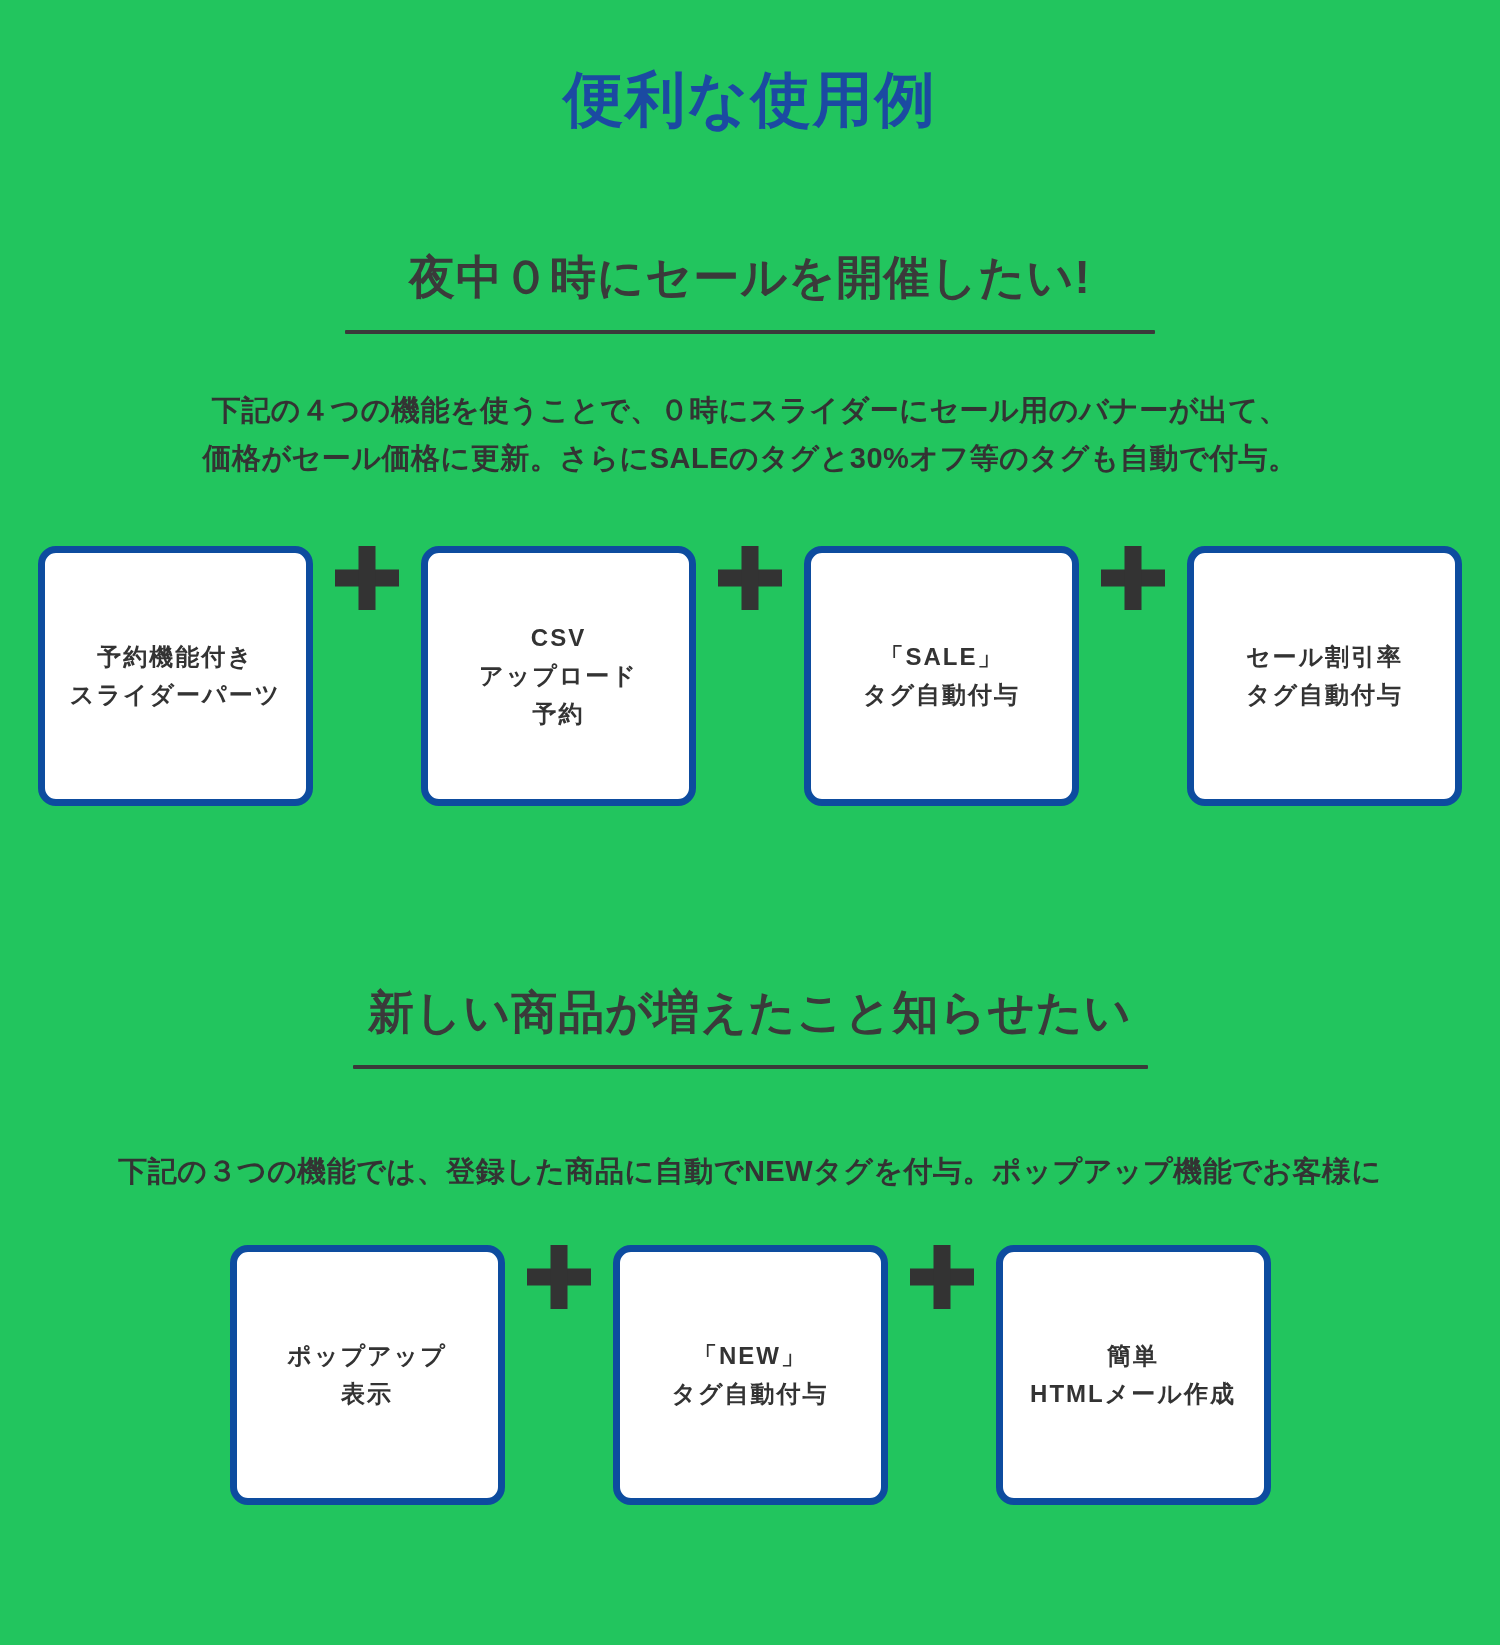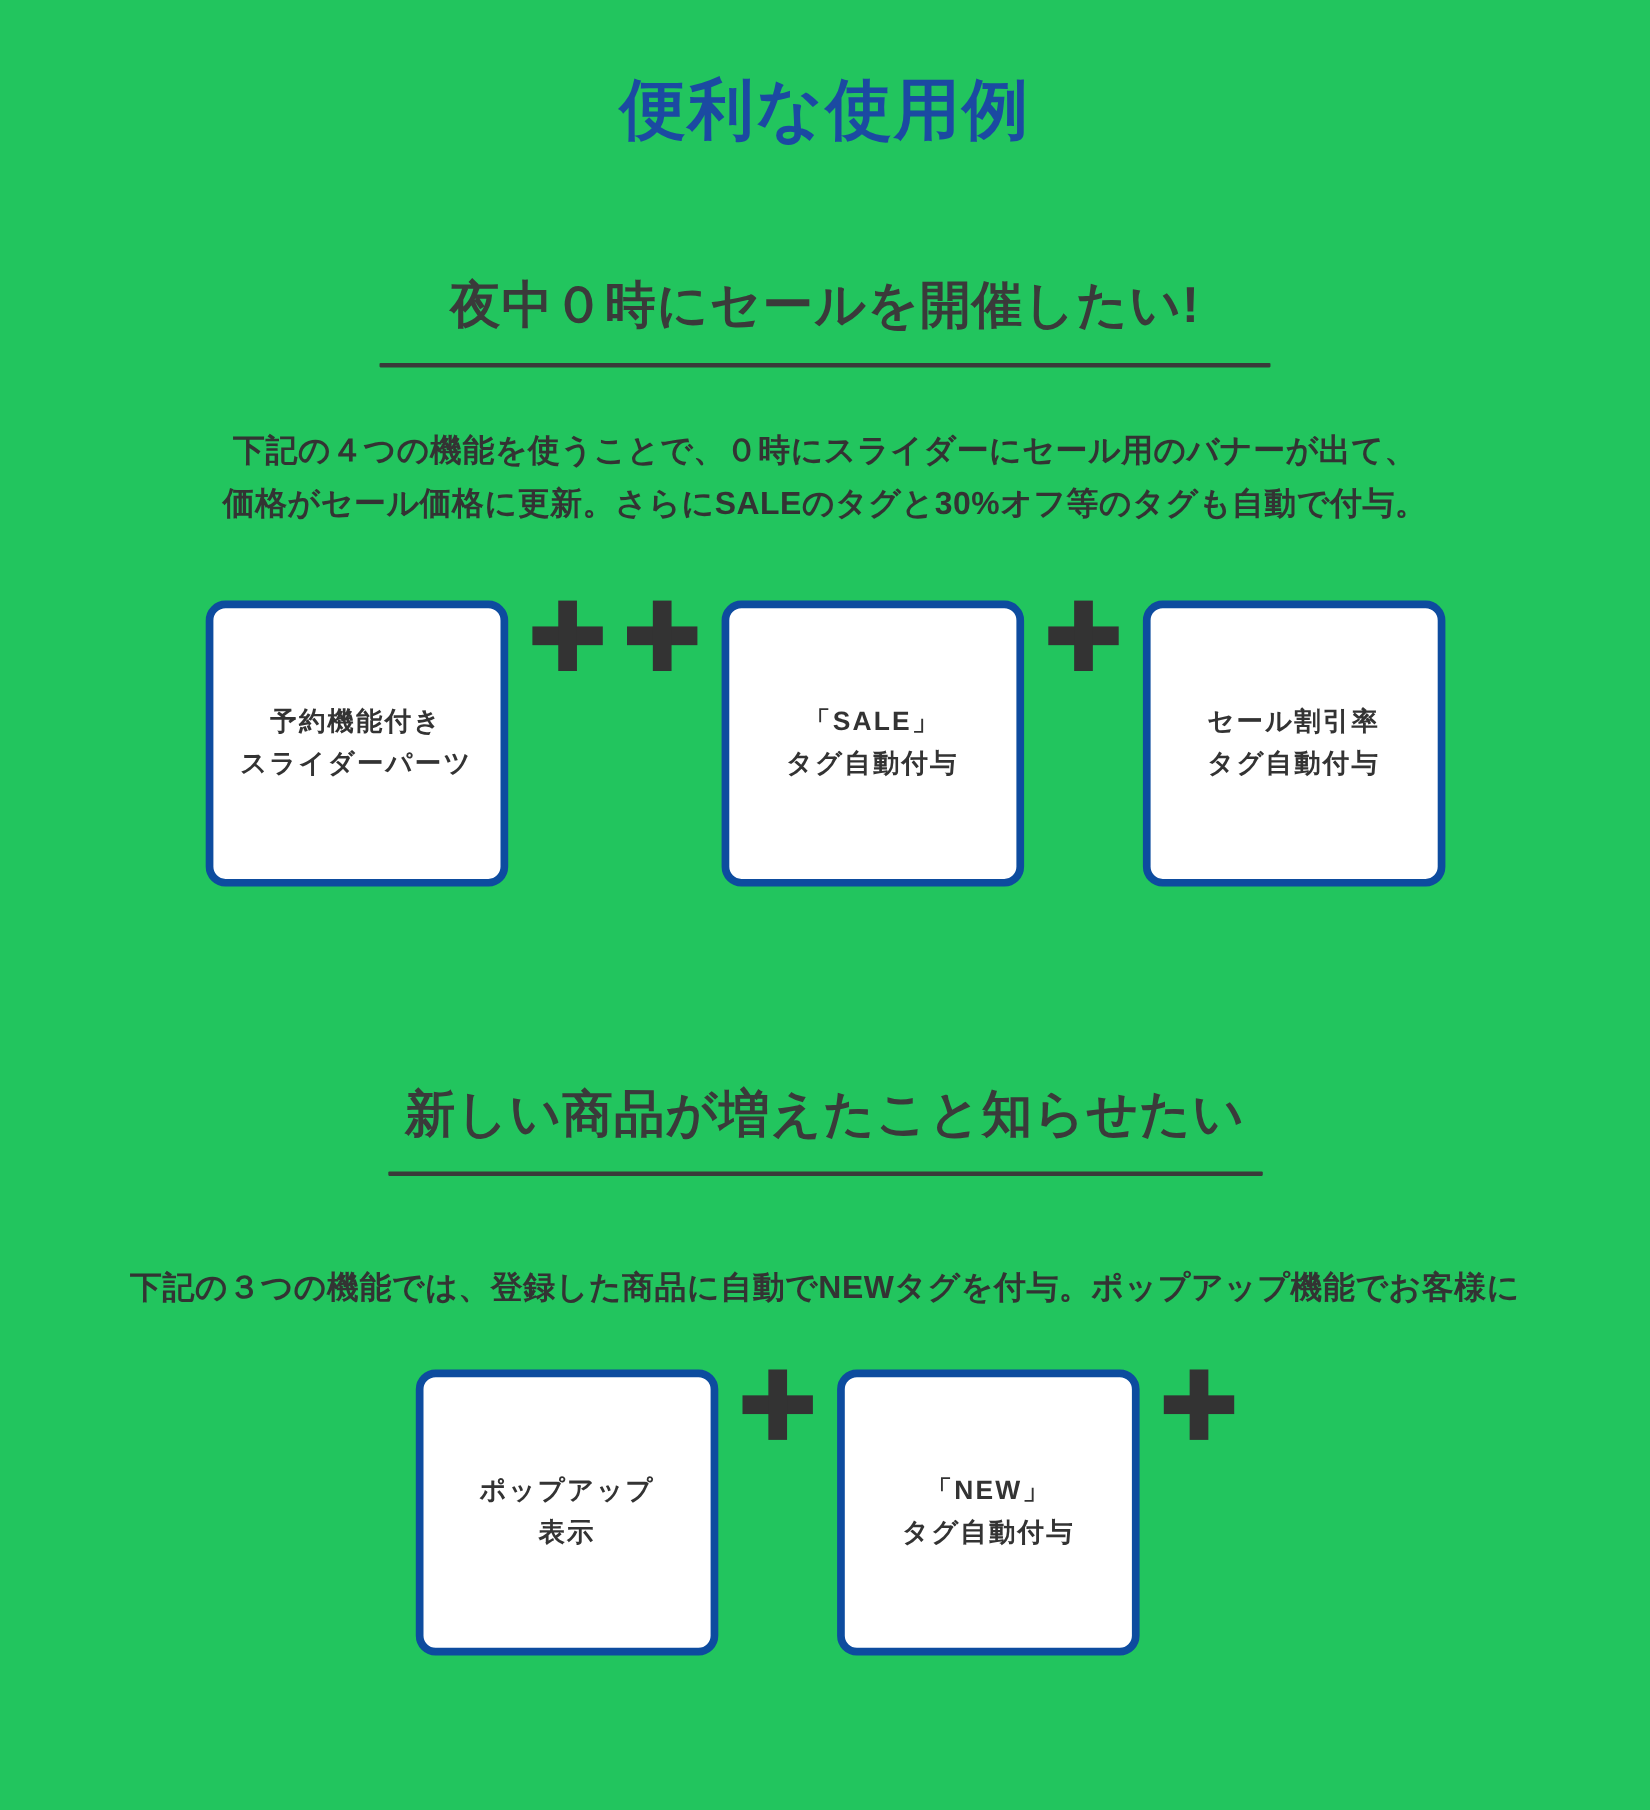--- a/index.html
+++ b/index.html
@@ -118,20 +118,27 @@
       <span>価格がセール価格に更新。さらにSALEのタグと30%オフ等のタグも自動で付与。</span>
     </p>
     <div class="box-row">
       <div class="feature-box">
         <div class="box-label">
           <span>予約機能付き</span><br>
           <span>スライダーパーツ</span>
         </div>
       </div>
       <div class="plus"></div>
+      <div class="feature-box">
+        <div class="box-label">
+          <span>CSV</span><br>
+          <span>アップロード</span><br>
+          <span>予約</span>
+        </div>
+      </div>
       <div class="plus"></div>
       <div class="feature-box">
         <div class="box-label">
           <span>「SALE」</span><br>
           <span>タグ自動付与</span>
         </div>
       </div>
       <div class="plus"></div>
       <div class="feature-box">
         <div class="box-label">
@@ -156,16 +163,22 @@
         </div>
       </div>
       <div class="plus"></div>
       <div class="feature-box">
         <div class="box-label">
           <span>「NEW」</span><br>
           <span>タグ自動付与</span>
         </div>
       </div>
       <div class="plus"></div>
+      <div class="feature-box">
+        <div class="box-label">
+          <span>簡単</span><br>
+          <span>HTMLメール作成</span>
+        </div>
+      </div>
     </div>
   </section>
 
 </div>
 
 </body></html>

